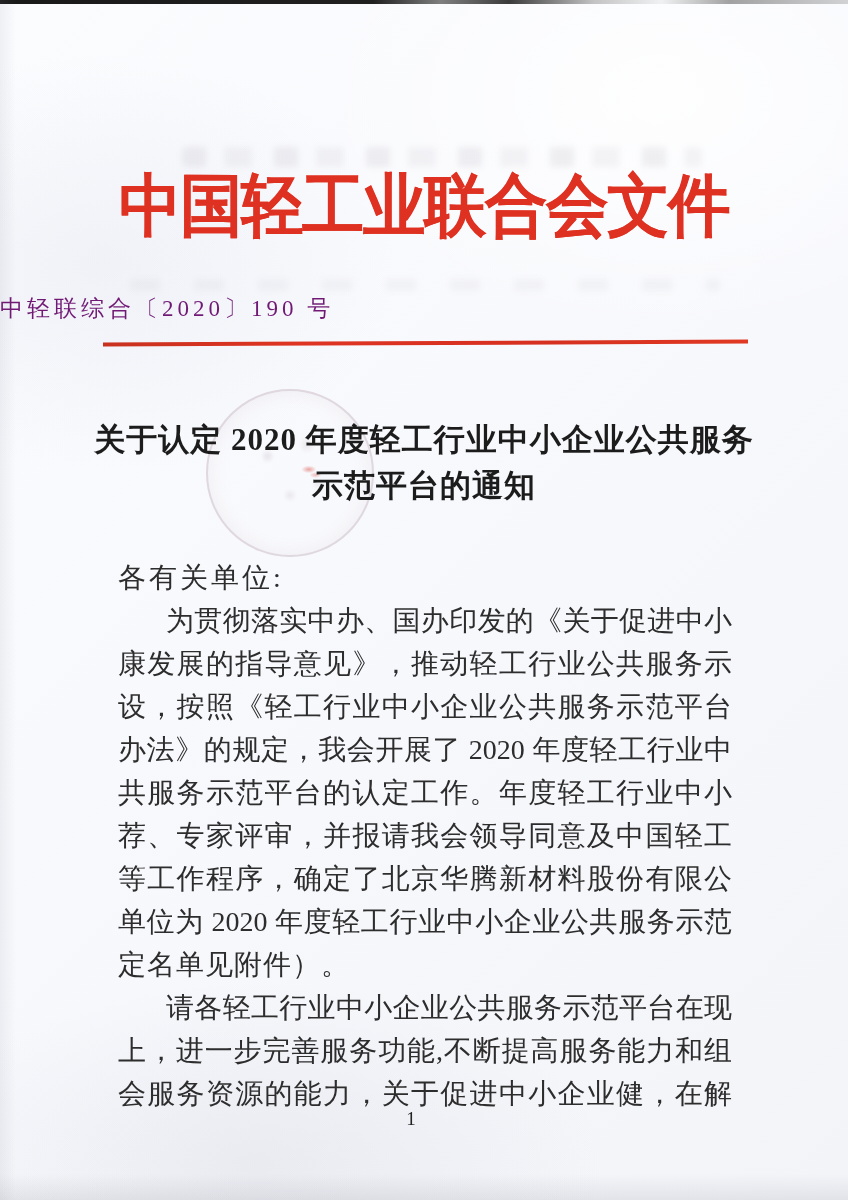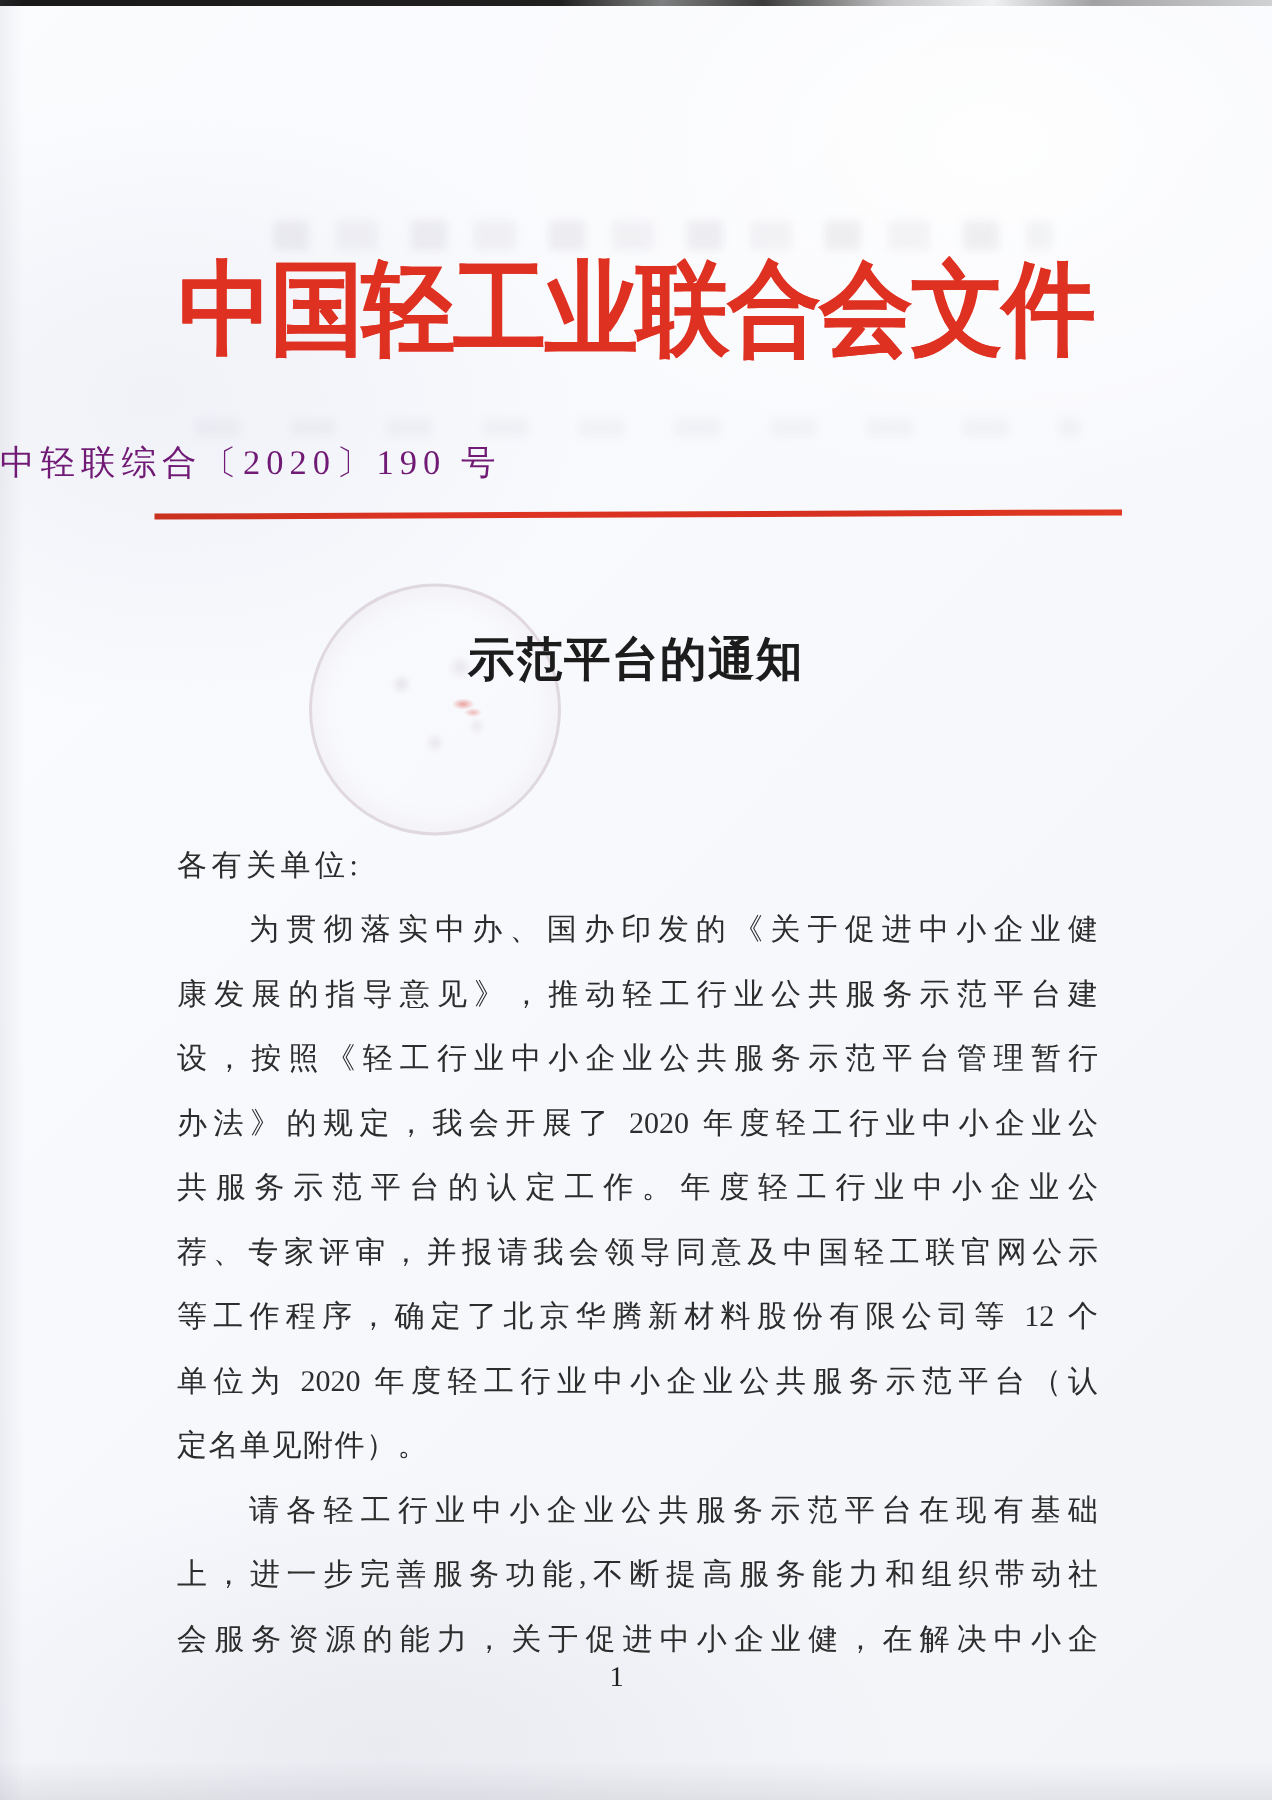--- a/index.html
+++ b/index.html
@@ -102,21 +102,21 @@
     z-index: 1;
   }
 
   
   .body-block {
     position: absolute; top: 556px; left: 118px; width: 614px;
     z-index: 1;
   }
   .bl {
     height: 43px; line-height: 43px;
-    font-size: 20px; color: #2d2d2d;
+    font-size: 28px; color: #2d2d2d;
     white-space: nowrap;
   }
   .jl { text-align: justify; text-align-last: justify; white-space: normal; overflow: hidden; }
   .ind { padding-left: 48px; }
   .salute { letter-spacing: 3px; }
   .plain { letter-spacing: 1px; }
 
   .page-num {
     position: absolute; top: 1108px; left: 0; right: 26px;
     text-align: center;
@@ -136,20 +136,21 @@
 
   <h1 class="org-title">中国轻工业联合会文件</h1>
 
   <div class="doc-number">中轻联综合〔2020〕190 号</div>
 
   <div class="red-rule"></div>
 
   <div class="seal"></div>
 
   <div class="doc-title">
+    <div>关于认定 2020 年度轻工行业中小企业公共服务</div>
     <div>示范平台的通知</div>
   </div>
 
   <div class="body-block">
     <div class="bl salute">各有关单位:</div>
     <div class="bl jl ind">为贯彻落实中办、国办印发的《关于促进中小企业健</div>
     <div class="bl jl">康发展的指导意见》，推动轻工行业公共服务示范平台建</div>
     <div class="bl jl">设，按照《轻工行业中小企业公共服务示范平台管理暂行</div>
     <div class="bl jl">办法》的规定，我会开展了 2020 年度轻工行业中小企业公</div>
     <div class="bl jl">共服务示范平台的认定工作。年度轻工行业中小企业公</div>

